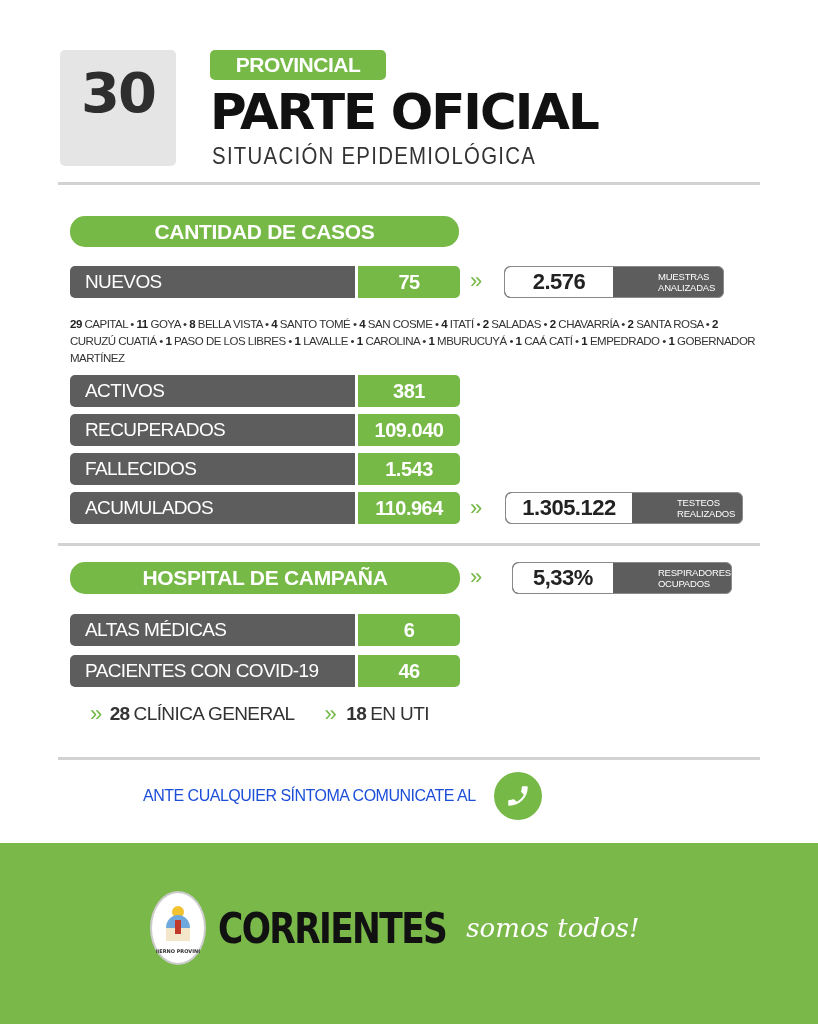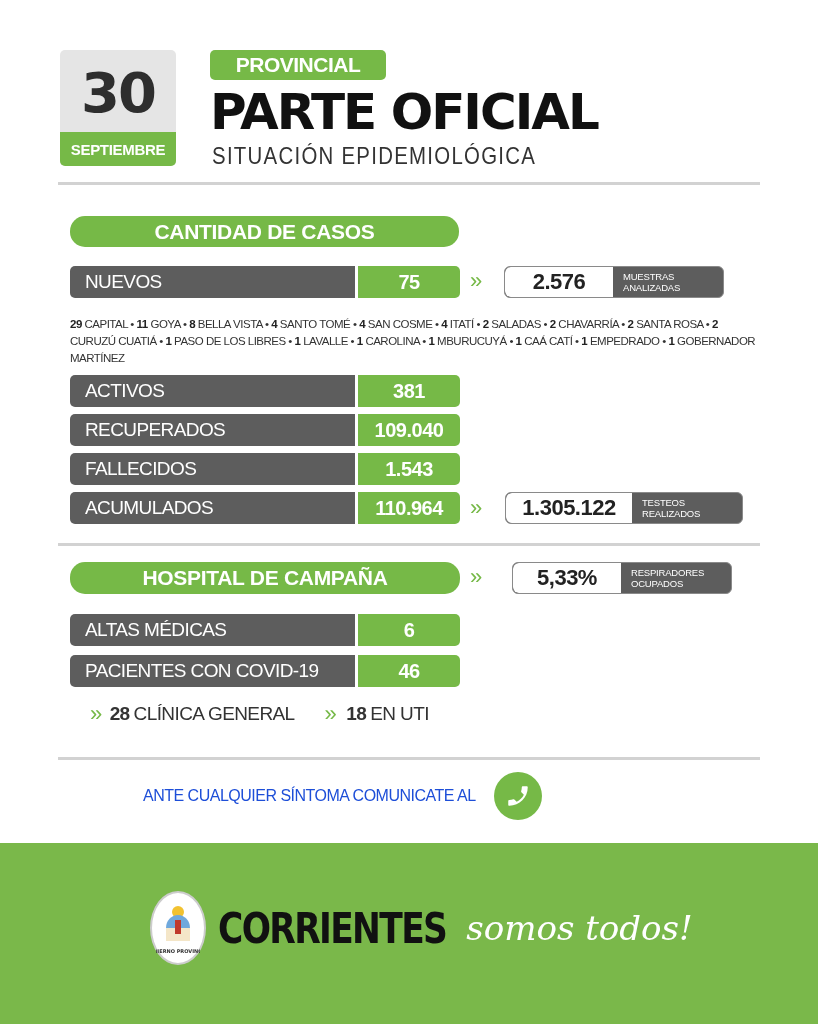--- a/index.html
+++ b/index.html
@@ -24,47 +24,46 @@
 
   
   .stat-row { left: 70px; width: 390px; height: 32px; display: flex; }
   .stat-label { width: 285px; height: 100%; background: #5d5d5d; color: #fff; font-size: 19px; border-radius: 5px 0 0 5px; display: flex; align-items: center; padding-left: 15px; letter-spacing: -0.6px; }
   .stat-value { width: 102px; margin-left: 3px; height: 100%; background: #76b947; color: #fff; font-weight: bold; font-size: 20px; border-radius: 0 5px 5px 0; display: flex; align-items: center; justify-content: center; letter-spacing: -0.5px; }
 
   
   .chev { color: #76b947; font-size: 22px; font-weight: normal; line-height: 1; }
   .info-box { height: 32px; display: flex; border-radius: 6px; overflow: hidden; border: 1.5px solid #8a8a8a; background: #5d5d5d; }
   .info-num { background: #fff; color: #222; font-weight: bold; font-size: 22px; display: flex; align-items: center; justify-content: center; border-radius: 6px 0 0 6px; letter-spacing: -0.5px; }
-  .info-label { color: #fff; font-size: 9.5px; line-height: 11px; display: flex; flex-direction: column; justify-content: center; padding-left: 10px; letter-spacing: -0.2px; }
+  .info-label { color: #fff; font-size: 9.5px; line-height: 11px; display: flex; flex-direction: column; justify-content: center; padding-left: 10px; letter-spacing: -0.2px; margin-left: 35px; }
 
   .city-list { left: 70px; top: 316px; width: 690px; font-size: 11.5px; color: #333; line-height: 17px; letter-spacing: -0.5px; }
   .city-list b { font-weight: bold; color: #222; }
 
   .sub-items { left: 90px; top: 703px; display: flex; align-items: center; font-size: 19px; color: #333; letter-spacing: -0.6px; }
   .sub-items b { font-weight: bold; color: #333; margin-right: 4px; }
 
   
   .contact { left: 143px; top: 772px; display: flex; align-items: center; }
   .contact-text { font-size: 16px; color: #1d4ed8; letter-spacing: -0.5px; }
   .phone-icon { width: 48px; height: 48px; border-radius: 50%; background: #76b947; margin-left: 18px; display: flex; align-items: center; justify-content: center; }
   .phone-number { font-family: "DejaVu Sans", sans-serif; font-weight: bold; font-size: 27px; color: #555; margin-left: 16px; letter-spacing: -1px; }
 
   
   .footer { left: 0; top: 843px; width: 818px; height: 181px; background: #7ab84a; }
   .footer-inner { position: absolute; left: 150px; top: 48px; display: flex; align-items: center; }
   .seal { width: 56px; height: 74px; border-radius: 50%; background: #fff; border: 2px solid #ccc; display: flex; align-items: center; justify-content: center; position: relative; }
   .brand { font-family: "DejaVu Sans", sans-serif; font-weight: bold; font-size: 42px; color: #111; margin-left: 12px; letter-spacing: -2px; transform: scaleX(0.82); transform-origin: left; }
-  .slogan { font-family: "DejaVu Serif", serif; font-style: italic; font-size: 34px; color: #fff; margin-left: -30px; letter-spacing: 0px; }
+  .slogan { font-family: "DejaVu Serif", serif; font-style: italic; font-size: 26px; color: #fff; margin-left: -30px; letter-spacing: 0px; }
 </style>
 </head>
 <body>
 
 <div class="abs date-box">
   <div class="date-day">30</div>
-  <div class="date-month">SEPTIEMBRE</div>
 </div>
 <div class="abs corona-tag">PROVINCIAL</div>
 <div class="abs main-title">PARTE OFICIAL</div>
 <div class="abs sub-title">SITUACIÓN EPIDEMIOLÓGICA</div>
 
 <div class="abs divider" style="top:182px;"></div>
 
 <div class="abs section-bar" style="left:70px; top:216px; width:389px; height:31px;">CANTIDAD DE CASOS</div>
 
 <div class="abs stat-row" style="top:266px;">

